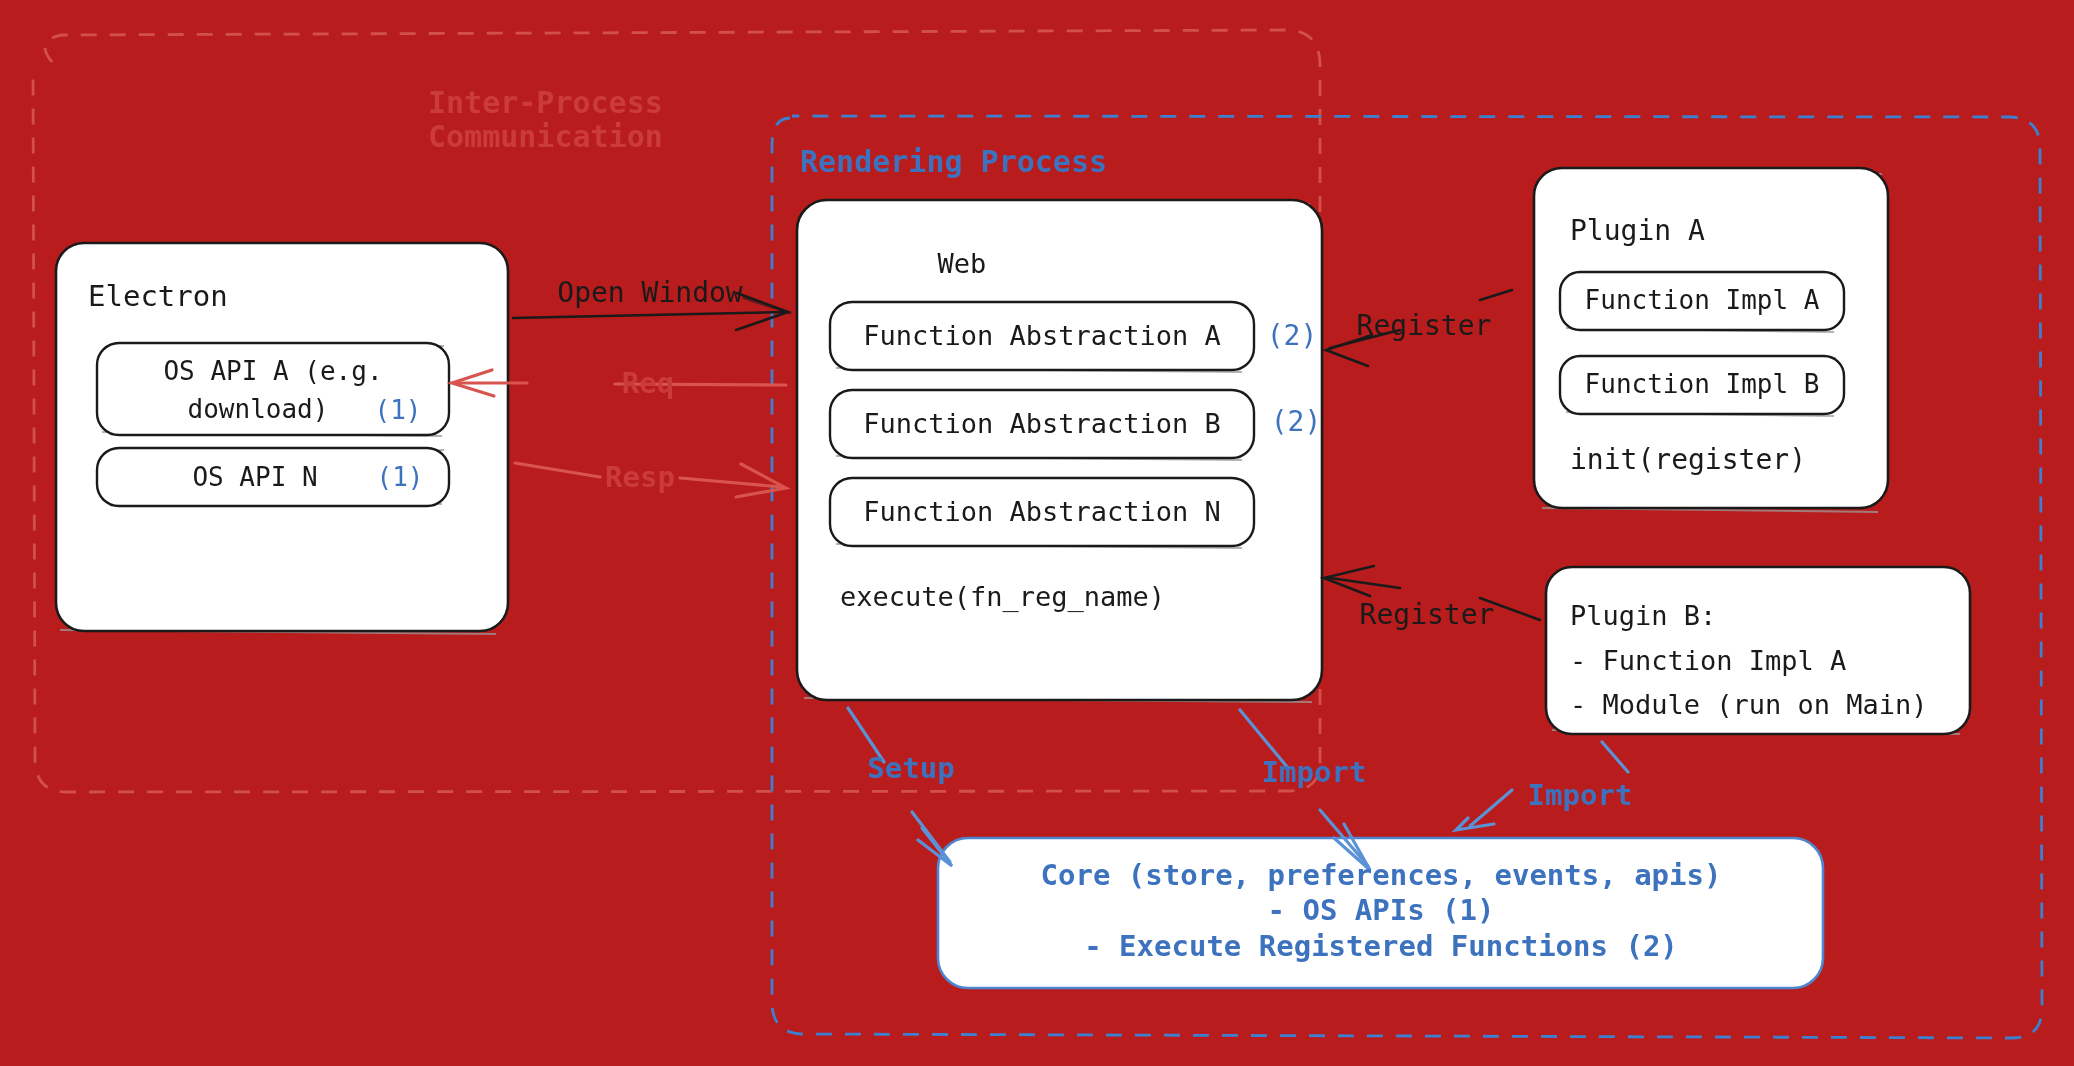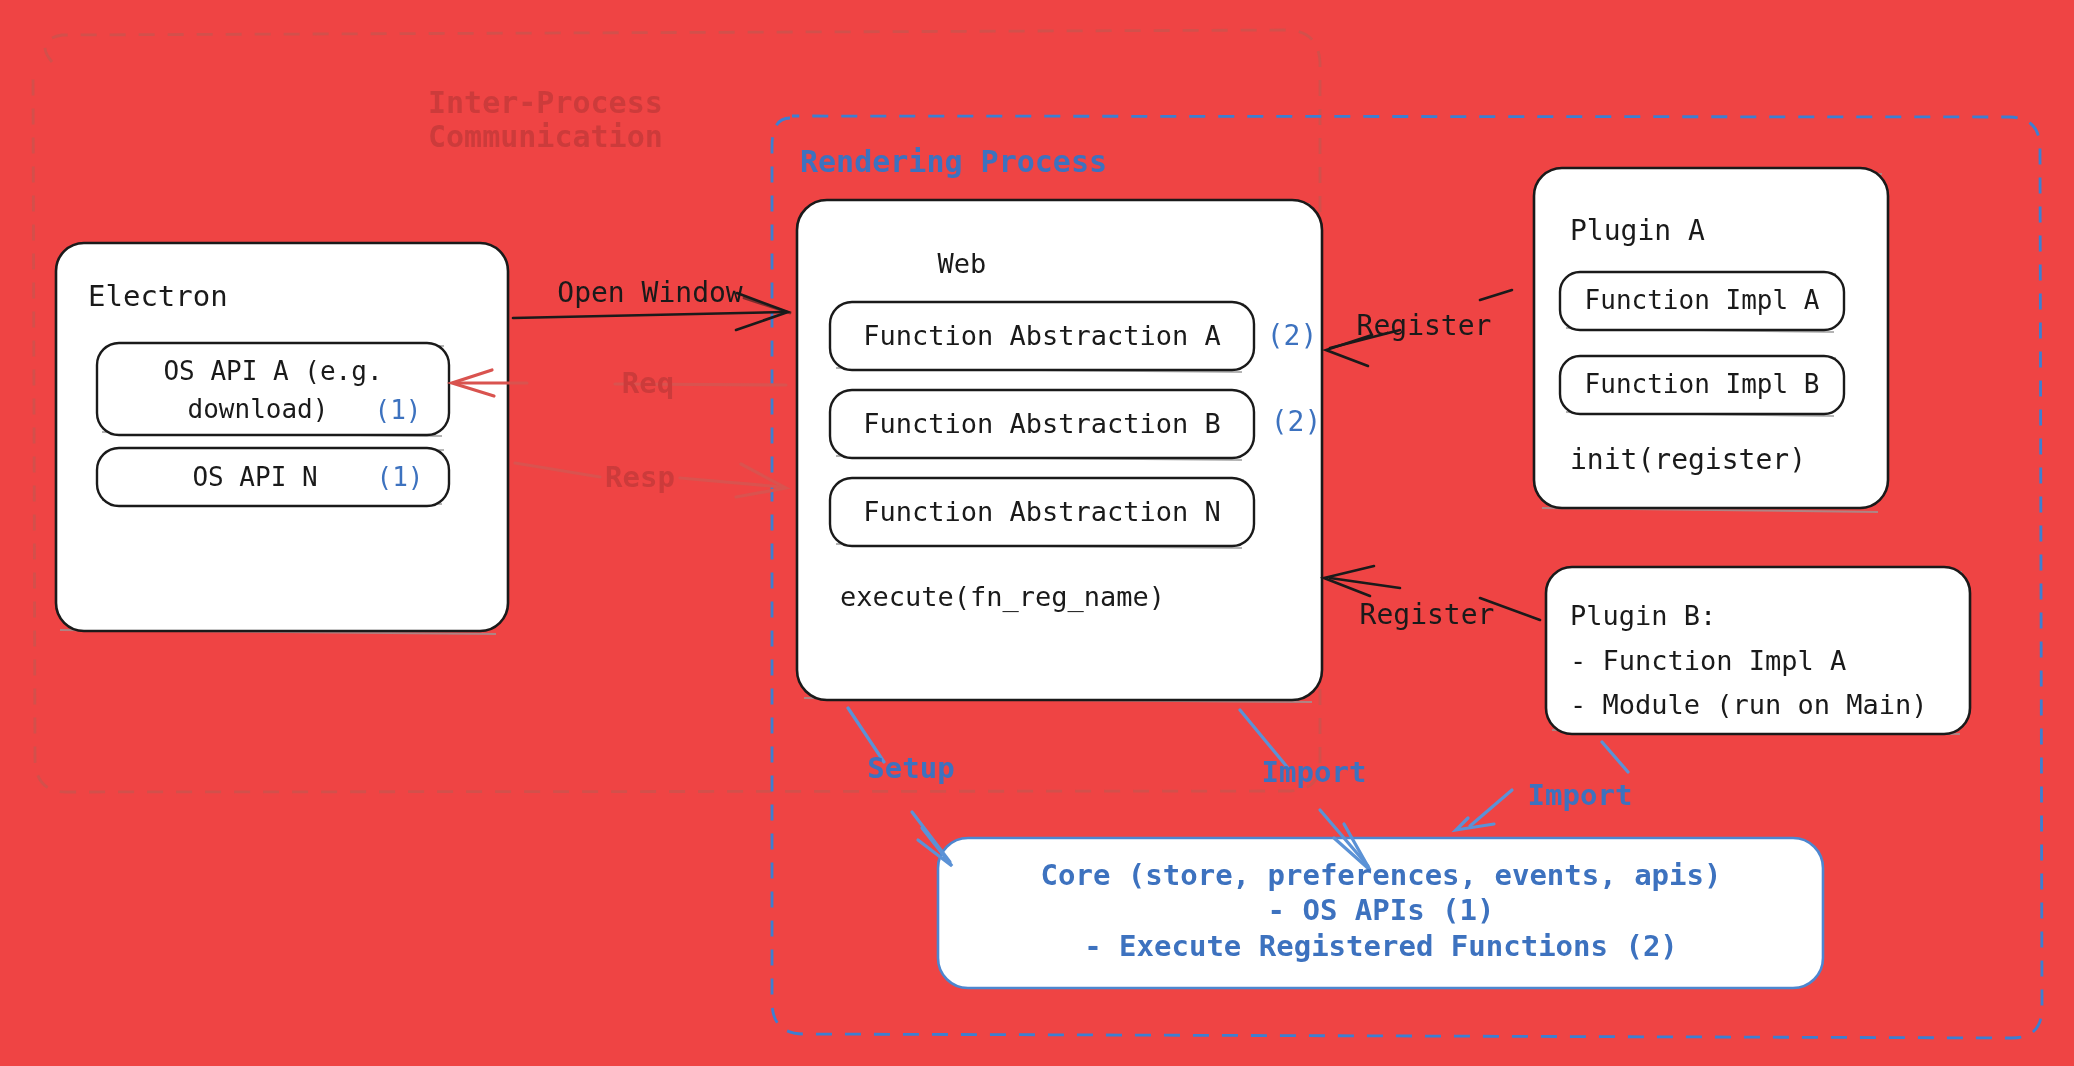--- a/index.html
+++ b/index.html
@@ -10,21 +10,21 @@
   body {
     width: 2074px;
     height: 1066px;
     overflow: hidden;
     font-family: "DejaVu Sans Mono", monospace;
   }
   #diagram-root {
     position: relative;
     width: 2074px;
     height: 1066px;
-    background: #ef4444;
+    background: #b91c1c;
   }
   svg#canvas {
     position: absolute;
     top: 0;
     left: 0;
     width: 2074px;
     height: 1066px;
   }
   text {
     font-family: "DejaVu Sans Mono", monospace;

